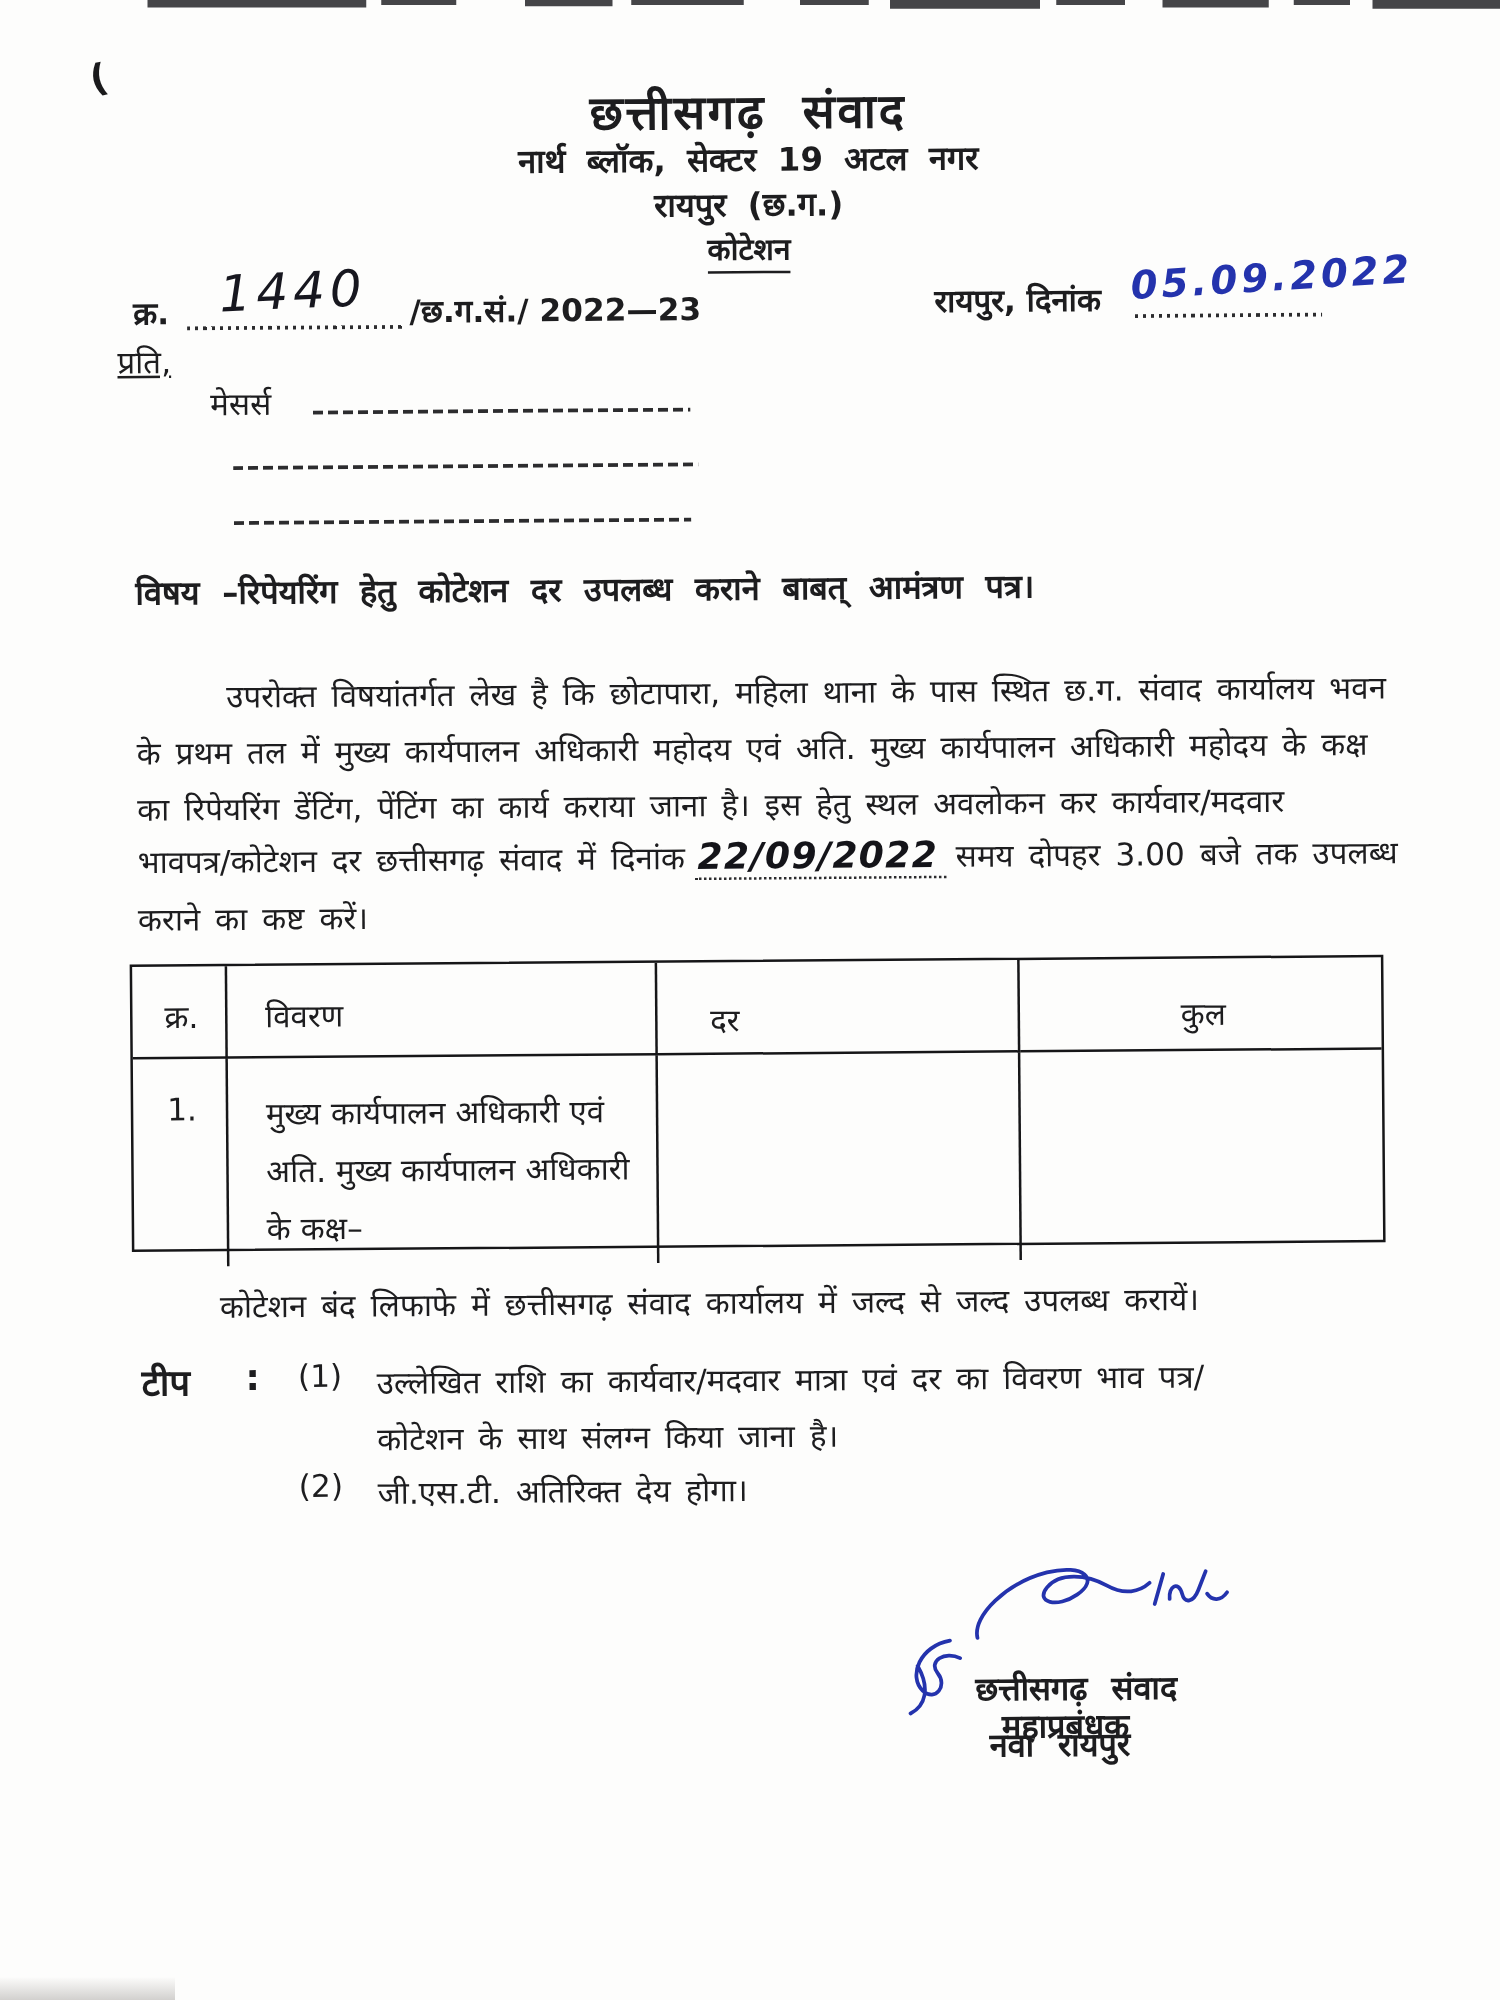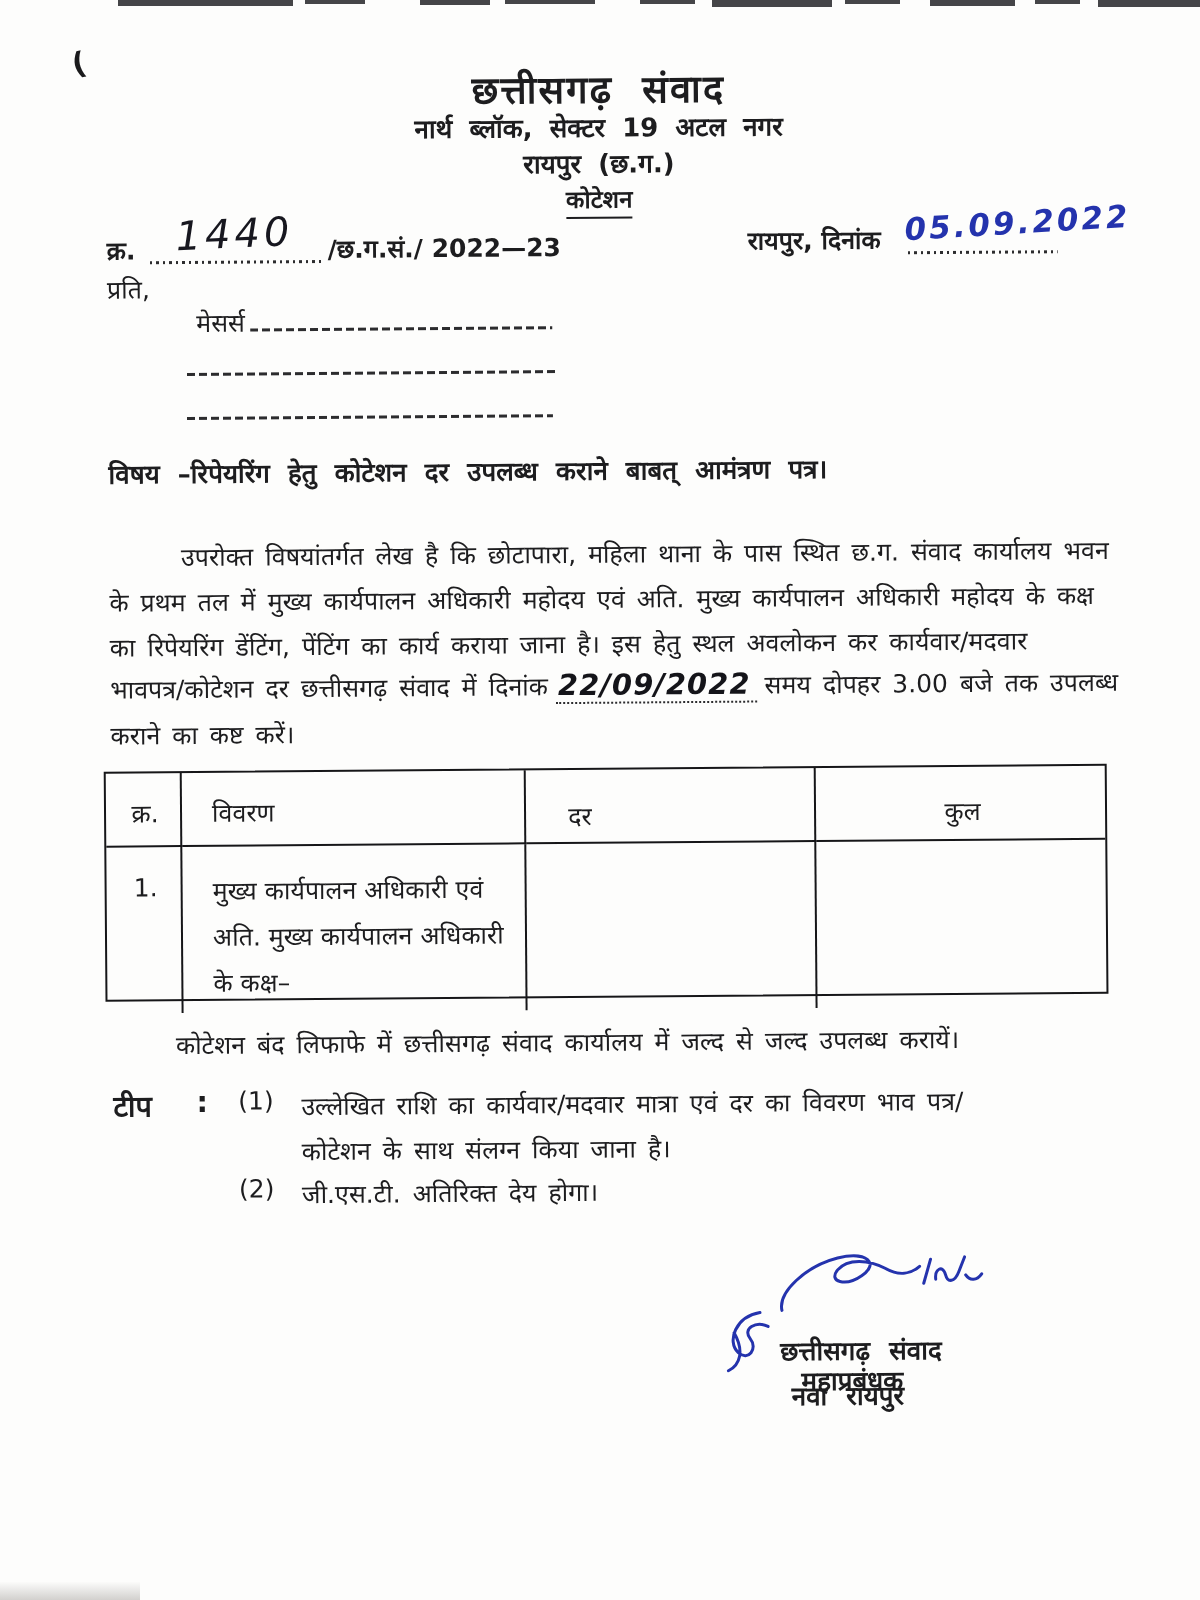--- a/index.html
+++ b/index.html
@@ -88,22 +88,22 @@
   </div>
 
   <div class="abs printed" style="left:107px; top:233px;">क्र.</div>
   <div class="abs dotline" style="left:150px; top:262px; width:174px;"></div>
   <div class="abs hw hw-number" style="left:176px; top:212px;">1440</div>
   <div class="abs printed" style="left:328px; top:233px;">/छ.ग.सं./ 2022—23</div>
   <div class="abs printed" style="left:748px; top:228px;">रायपुर,  दिनांक</div>
   <div class="abs dotline" style="left:908px; top:258px; width:150px;"></div>
   <div class="abs hw hw-date-blue" style="left:905px; top:212px;">05.09.2022</div>
 
-  <div class="abs body-text" style="left:107px; top:272px;">प्रति,</div>
-  <div class="abs body-text" style="left:196px; top:306px;">मेसर्स</div>
+  <div class="abs body-text" style="left:94px; top:272px;text-decoration:underline;">प्रति,</div>
+  <div class="abs body-text" style="left:168px; top:306px;">मेसर्स</div>
   <div class="abs dashline" style="left:250px; top:330px; width:302px;"></div>
   <div class="abs dashline" style="left:186px; top:374px; width:372px;"></div>
   <div class="abs dashline" style="left:186px; top:418px; width:366px;"></div>
 
   <div class="abs subject" style="left:107px; top:456px;">विषय –रिपेयरिंग हेतु कोटेशन दर उपलब्ध कराने बाबत् आमंत्रण पत्र।</div>
 
   <div class="abs body-text" style="left:179px; top:540px; word-spacing:4px;">उपरोक्त विषयांतर्गत लेख है कि छोटापारा, महिला थाना के पास स्थित छ.ग. संवाद कार्यालय भवन</div>
   <div class="abs body-text" style="left:107px; top:585px; word-spacing:4px;">के प्रथम तल में मुख्य कार्यपालन अधिकारी महोदय एवं अति. मुख्य कार्यपालन अधिकारी महोदय के कक्ष</div>
   <div class="abs body-text" style="left:107px; top:630px; word-spacing:4px;">का रिपेयरिंग डेंटिंग, पेंटिंग का कार्य कराया जाना है। इस हेतु  स्थल अवलोकन कर कार्यवार/मदवार</div>
   <div class="abs body-text para-line" style="left:107px; top:672px; word-spacing:4px;">

